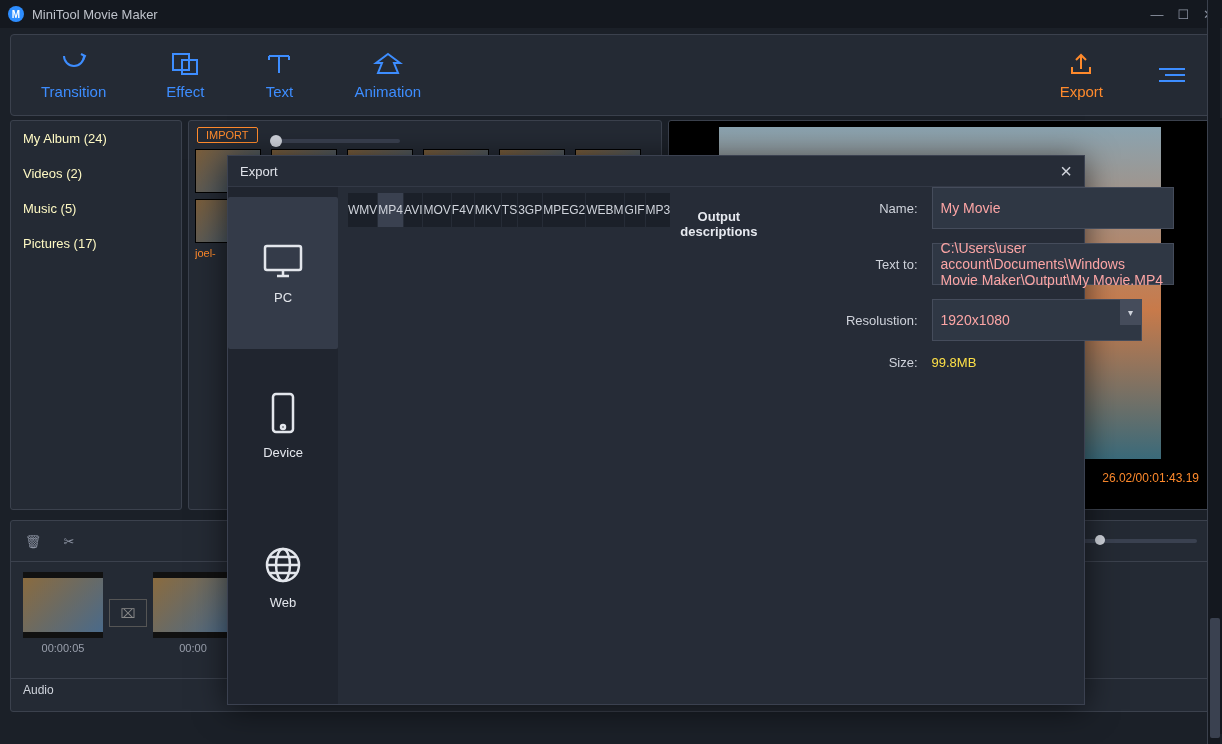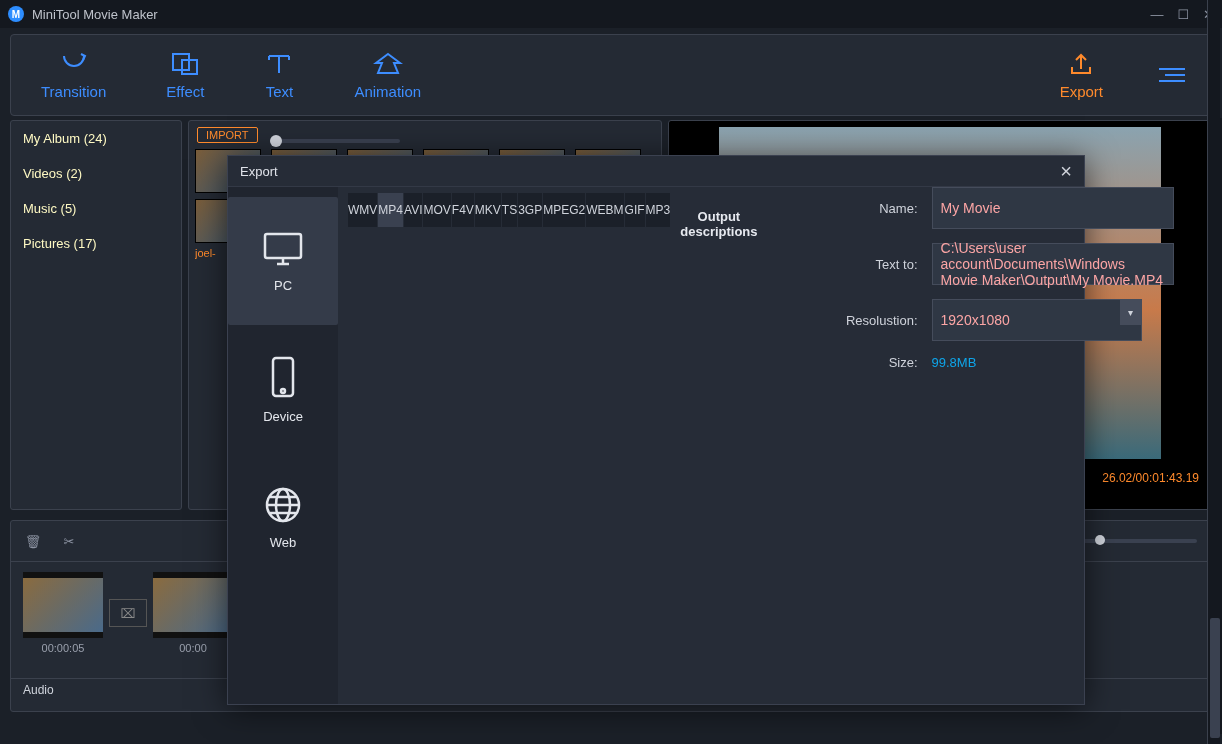--- a/index.html
+++ b/index.html
@@ -63,37 +63,37 @@
   .trans{width:36px;height:26px;border:1px solid #555;display:flex;align-items:center;justify-content:center;color:#888;}
   .audio{position:absolute;left:0;right:0;bottom:0;height:24px;border-top:1px solid var(--border);padding:4px 12px;color:#cfd3db;font-size:12px;}
   .vscroll{position:absolute;right:2px;top:0;bottom:0;width:12px;background:#14181f;border-left:1px solid var(--border);}
   .vscroll .thumb{position:absolute;left:1px;right:1px;top:120px;height:140px;background:#3a4150;border-radius:2px;}
   
   .modal{position:absolute;left:227px;top:155px;width:856px;height:548px;background:#262c37;border:1px solid #3b4150;box-shadow:0 4px 30px rgba(0,0,0,.6);display:flex;flex-direction:column;}
   .mtitle{height:30px;display:flex;align-items:center;padding:0 12px;border-bottom:1px solid #333946;color:#e0e3ea;}
   .mtitle .x{margin-left:auto;font-size:20px;cursor:pointer;color:#cfd3db;}
   .mbody{flex:1;display:flex;}
   .mside{width:130px;background:#20252f;display:flex;flex-direction:column;align-items:center;padding-top:10px;}
-  .dest{width:110px;height:128px;display:flex;flex-direction:column;align-items:center;justify-content:center;gap:10px;color:#e3e6ec;cursor:pointer;border-radius:2px;}
+  .dest{width:110px;height:152px;display:flex;flex-direction:column;align-items:center;justify-content:center;gap:10px;color:#e3e6ec;cursor:pointer;border-radius:2px;}
   .dest.active{background:#343b49;}
   .dest svg{stroke:#e3e6ec;fill:none;stroke-width:2.5;}
   .mcontent{flex:1;display:flex;flex-direction:row;}
   .fmtbar{height:34px;margin:6px 10px 0 10px;background:#1b2029;display:flex;align-items:stretch;}
   .fmt{flex:1;display:flex;align-items:center;justify-content:center;font-size:12px;color:#cfd3db;cursor:pointer;border-right:1px solid #262c37;}
   .fmt:last-child{border-right:none;}
   .fmt.active{background:#3a4150;}
   .sect-title{text-align:center;font-weight:600;color:#e6e9ef;margin:22px 0 18px 0;}
   .form{padding:0 60px;}
   .row{display:flex;align-items:center;margin-bottom:14px;}
   .row .lab{width:100px;text-align:right;margin-right:14px;color:#cfd3db;}
   .field{flex:1;height:24px;background:var(--field-d);border:1px solid #454c5b;padding:8px 8px;display:flex;align-items:center;color:#fca5a5;font-size:14px;}
   .selwrap{width:210px;position:relative;}
   .selwrap .field{padding-right:26px;}
   .selwrap .caret{position:absolute;right:0;top:0;width:22px;height:26px;background:#454c5b;display:flex;align-items:center;justify-content:center;color:#cfd3db;font-size:10px;}
-  .val{color:#0ea5e9;}
+  .val{color:#fde047;}
   .exportbtn{margin:20px 60px 0 auto;width:74px;height:26px;background:#5a6272;display:flex;align-items:center;justify-content:center;color:#fff;cursor:pointer;border:1px solid #6c7588;}
 </style>
 </head>
 <body>
 
 <div class="app">
 
   <div class="titlebar">
     <div class="logo">M</div>
     <span>MiniTool Movie Maker</span>

